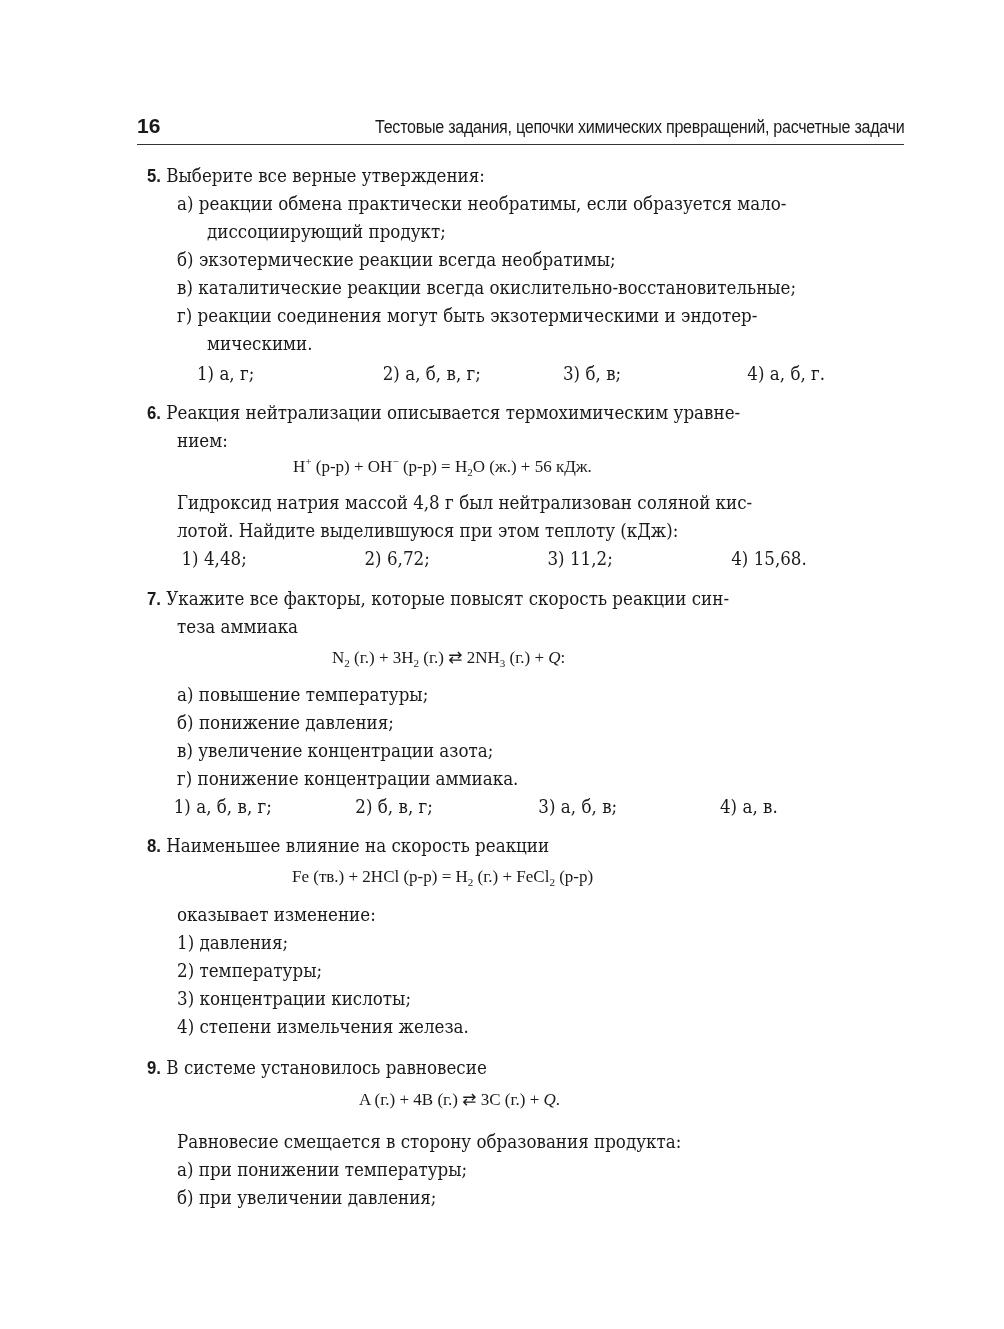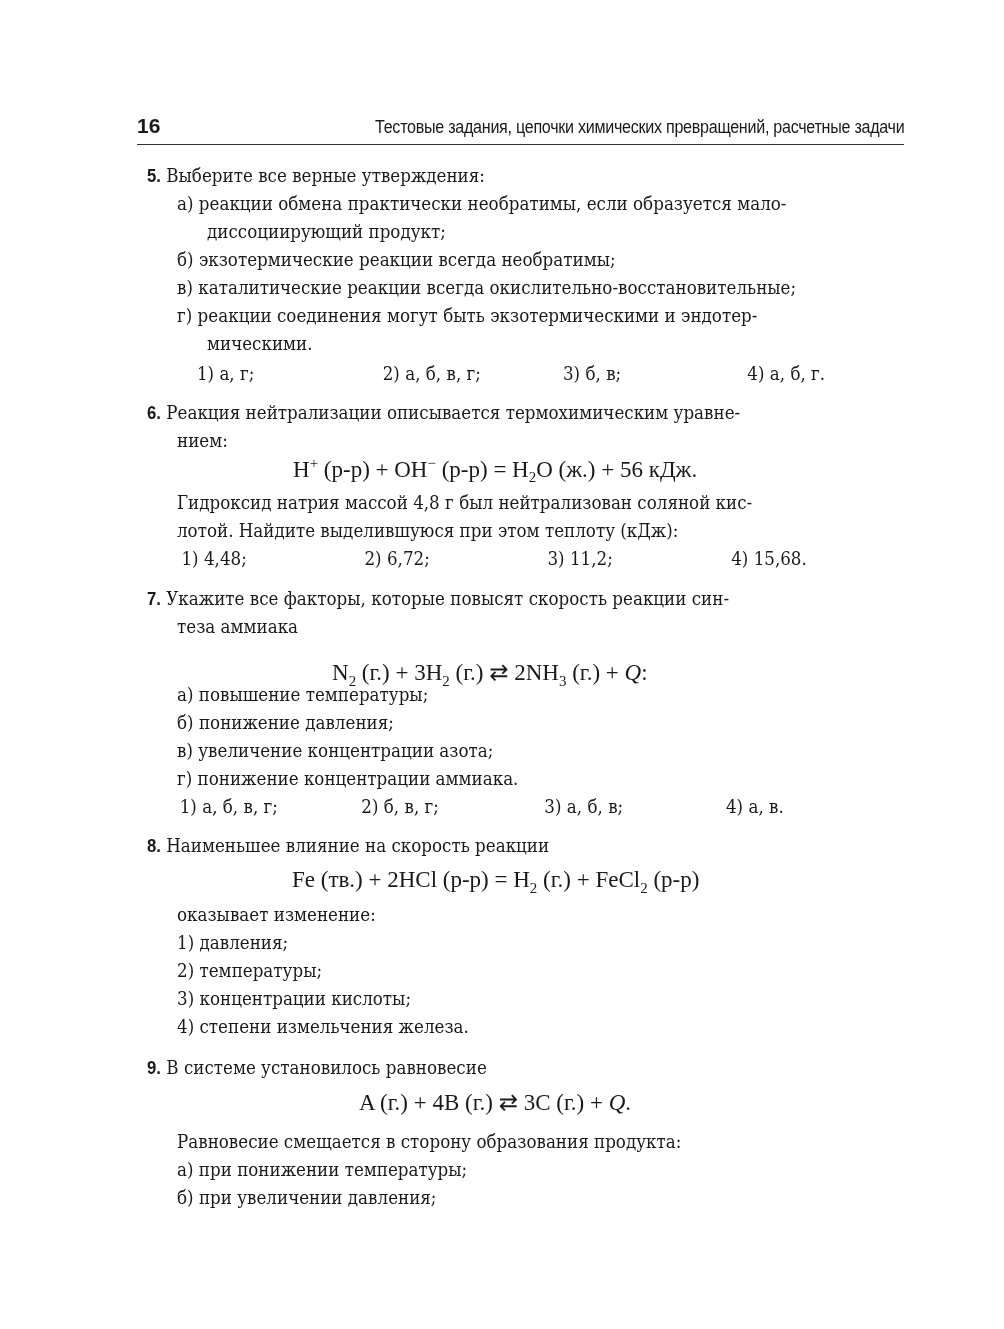--- a/index.html
+++ b/index.html
@@ -6,21 +6,21 @@
   body { width: 1004px; height: 1329px; position: relative; overflow: hidden; color: #1a1a1a; }
   .header { position: absolute; left: 137px; top: 112px; width: 767px; height: 32px; border-bottom: 1.5px solid #333; }
   .page-num { position: absolute; left: 0; top: 2px; font-family: "Liberation Sans", sans-serif; font-weight: bold; font-size: 21px; }
   .running-title { position: absolute; right: 0; top: 5px; font-family: "Liberation Sans", sans-serif; font-size: 17.5px; letter-spacing: -0.3px; transform: scaleX(0.92); transform-origin: right center; }
   .content { position: absolute; left: 147px; top: 161px; width: 757px; font-family: "DejaVu Serif", serif; font-size: 19px; }
   .line { position: absolute; height: 28px; line-height: 28px; white-space: nowrap; transform-origin: left center; }
   .qnum { font-family: "Liberation Sans", sans-serif; font-weight: bold; }
   .ind1 { left: 30px; }
   .ind2 { left: 60px; }
   .opt { position: absolute; white-space: nowrap; }
-  .eq { position: absolute; white-space: nowrap; font-family: "Liberation Serif", serif; font-size: 23px; }
+  .eq { position: absolute; white-space: nowrap; font-family: "Liberation Serif", serif; font-size: 17px; }
   sub, sup { font-size: 0.65em; }
   .it { font-style: italic; }
   .sx { transform: scaleX(0.88); }
 </style>
 </head>
 <body>
 
 <div class="header">
   <span class="page-num">16</span>
   <span class="running-title">Тестовые задания, цепочки химических превращений, расчетные задачи</span>
@@ -54,26 +54,26 @@
       <span class="opt sx" style="left:0">1) 4,48;</span>
       <span class="opt sx" style="left:183px">2) 6,72;</span>
       <span class="opt sx" style="left:366px">3) 11,2;</span>
       <span class="opt sx" style="left:549px">4) 15,68.</span>
     </div>
   </div>
 
   <div>
     <div class="line sx" style="top:423px;left:0;"><span class="qnum">7.</span> <span>Укажите все факторы, которые повысят скорость реакции син-</span></div>
     <div class="line ind1 sx" style="top:451px;">теза аммиака</div>
-    <div class="eq" style="top:486px;left:185px;margin-top:12px;"><span>N</span><sub>2</sub><span> (г.) + 3H</span><sub>2</sub><span> (г.) ⇄ 2NH</span><sub>3</sub><span> (г.) + </span><span class="it">Q</span><span>:</span></div>
+    <div class="eq" style="top:486px;left:185px;"><span>N</span><sub>2</sub><span> (г.) + 3H</span><sub>2</sub><span> (г.) ⇄ 2NH</span><sub>3</sub><span> (г.) + </span><span class="it">Q</span><span>:</span></div>
     <div class="line ind1 sx" style="top:519px;"><span>а)</span> <span>повышение температуры;</span></div>
     <div class="line ind1 sx" style="top:547px;"><span>б)</span> <span>понижение давления;</span></div>
     <div class="line ind1 sx" style="top:575px;"><span>в)</span> <span>увеличение концентрации азота;</span></div>
     <div class="line ind1 sx" style="top:603px;"><span>г)</span> <span>понижение концентрации аммиака.</span></div>
-    <div class="line" style="top:631px;left:26px;width:730px;text-decoration:underline;">
+    <div class="line" style="top:631px;left:20px;width:730px;text-decoration:underline;">
       <span class="opt sx" style="left:0">1) а, б, в, г;</span>
       <span class="opt sx" style="left:183px">2) б, в, г;</span>
       <span class="opt sx" style="left:366px">3) а, б, в;</span>
       <span class="opt sx" style="left:549px">4) а, в.</span>
     </div>
   </div>
 
   <div>
     <div class="line sx" style="top:670px;left:0;"><span class="qnum">8.</span> <span>Наименьшее влияние на скорость реакции</span></div>
     <div class="eq" style="top:706px;left:145px;"><span>Fe (тв.) + 2HCl (р-р) = H</span><sub>2</sub><span> (г.) + FeCl</span><sub>2</sub><span> (р-р)</span></div>

